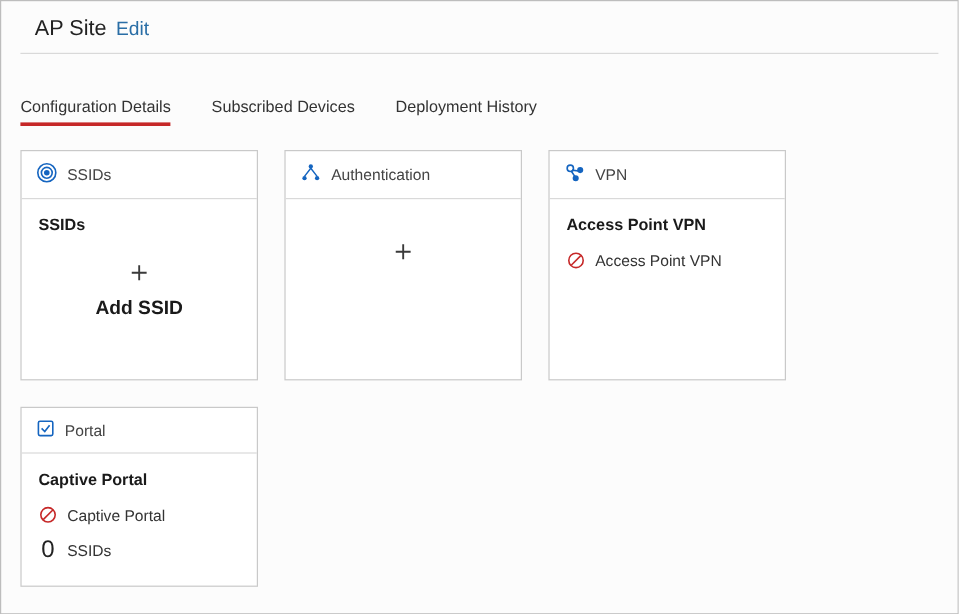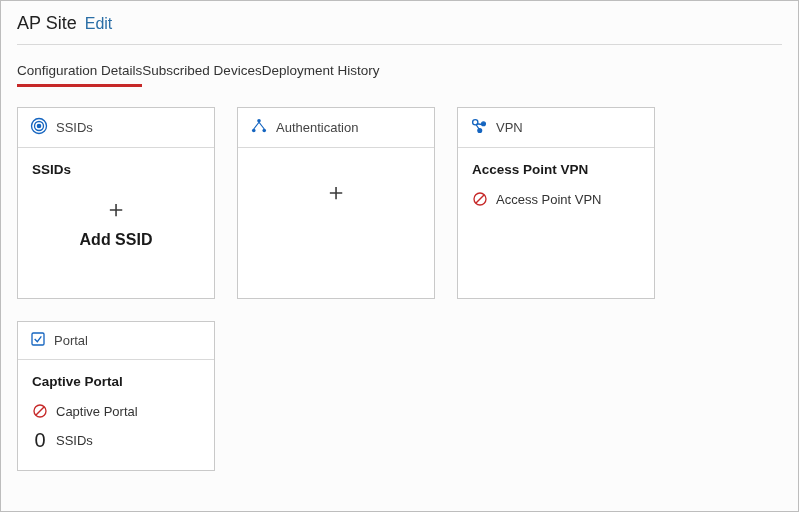--- a/index.html
+++ b/index.html
@@ -20,29 +20,31 @@
     display: flex;
     align-items: baseline;
     gap: 8px;
     padding-bottom: 10px;
     border-bottom: 1px solid #d9d9d9;
   }
   .header-title {
     font-size: 18px;
     font-weight: 400;
     color: #222;
+    margin-left: 12px;
   }
   .header-edit {
     font-size: 16px;
     color: #2a6ea6;
     cursor: pointer;
   }
   .tabs {
     display: flex;
-    margin-top: 18px;
+    gap: 34px;
+    margin-top: 36px;
     margin-bottom: 20px;
   }
   .tab {
     font-size: 13.5px;
     color: #333;
     padding-bottom: 6px;
     cursor: pointer;
   }
   .tab.active {
     color: #333;

